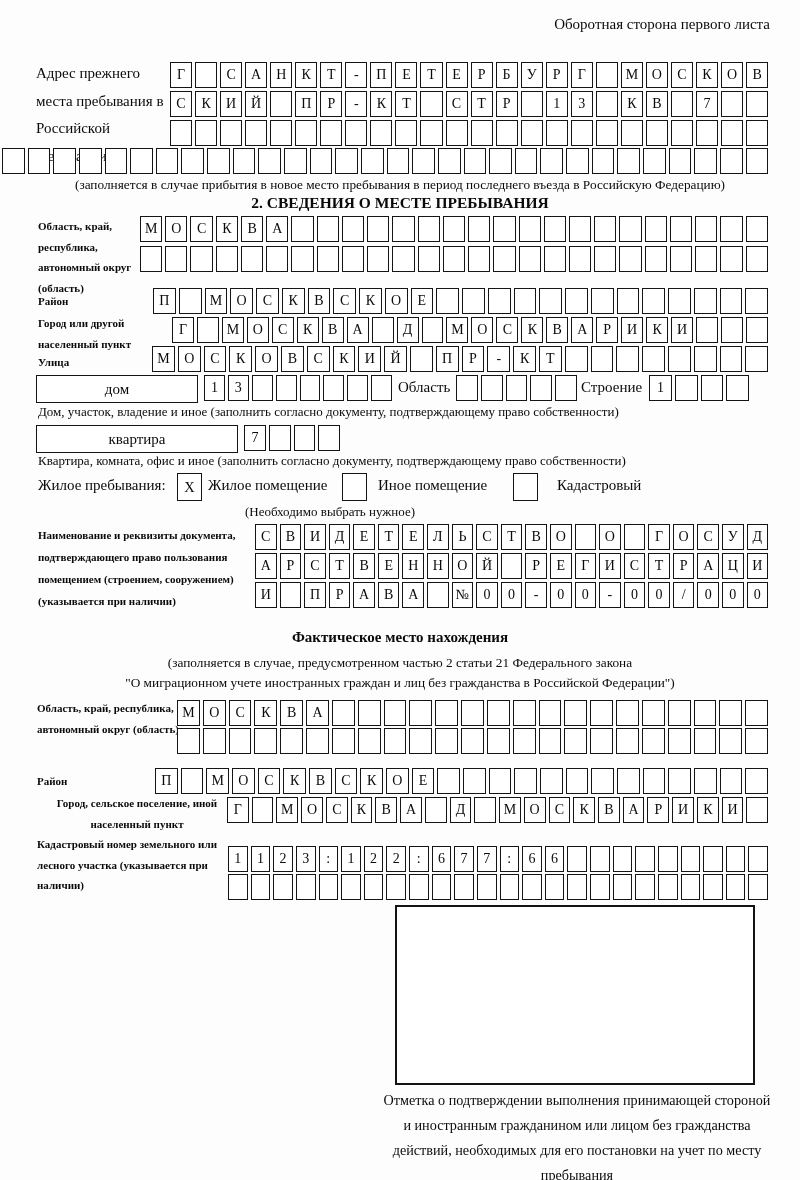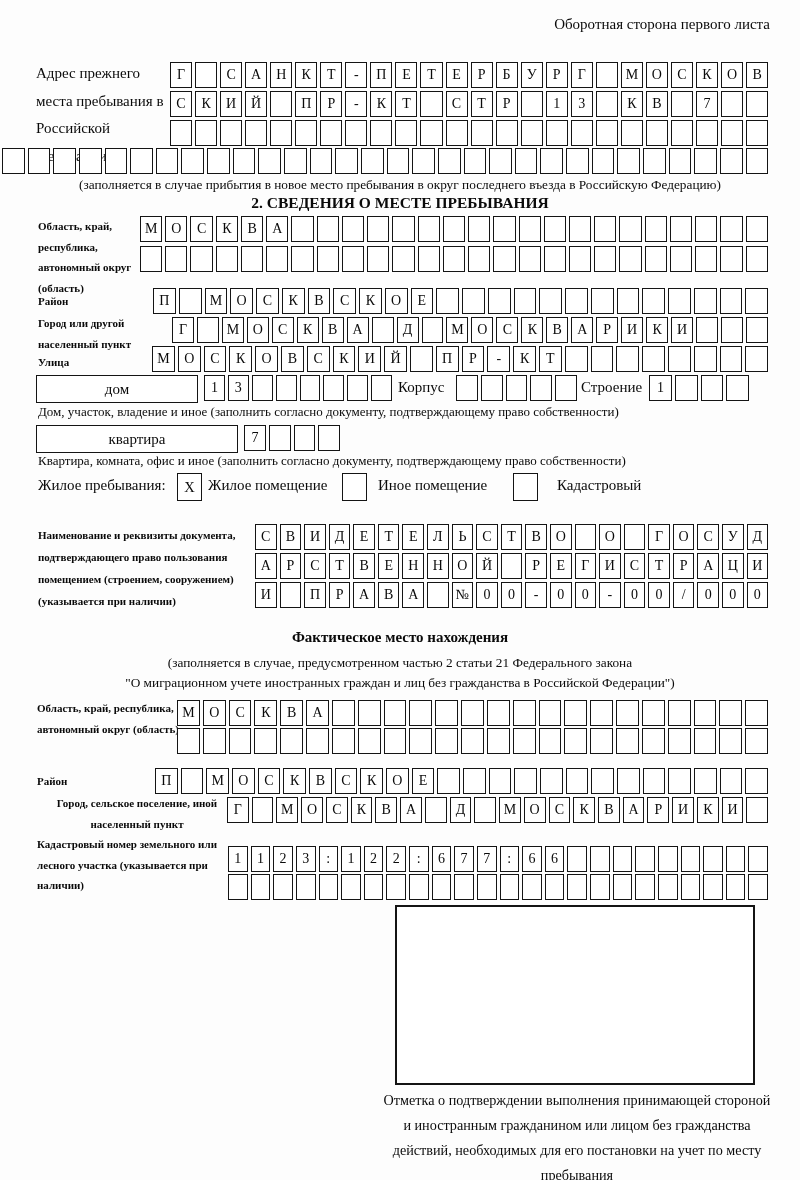--- a/index.html
+++ b/index.html
@@ -134,21 +134,21 @@
       <span class="cell"></span>
       <span class="cell"></span>
       <span class="cell"></span>
       <span class="cell"></span>
       <span class="cell"></span>
       <span class="cell"></span>
       <span class="cell"></span>
       <span class="cell"></span>
       <span class="cell"></span>
     </div>
-  <div class="abs note-c" style="top:177px;">(заполняется в случае прибытия в новое место пребывания в округ последнего въезда в Российскую Федерацию)</div>
+  <div class="abs note-c" style="top:177px;">(заполняется в случае прибытия в новое место пребывания в период последнего въезда в Российскую Федерацию)</div>
 
   <div class="abs h-bold" style="top:194px;">2. СВЕДЕНИЯ О МЕСТЕ ПРЕБЫВАНИЯ</div>
 
   <div class="abs lbl" style="left:38px;top:216px;width:112px;">Область, край, республика, автономный округ (область)</div>
   <div class="cellrow" style="left:140px;top:216px;width:628px;">
       <span class="cell">М</span>
       <span class="cell">О</span>
       <span class="cell">С</span>
       <span class="cell">К</span>
       <span class="cell">В</span>
@@ -289,21 +289,21 @@
   <div class="cellrow" style="left:204px;top:375px;width:188px;">
       <span class="cell">1</span>
       <span class="cell">3</span>
       <span class="cell"></span>
       <span class="cell"></span>
       <span class="cell"></span>
       <span class="cell"></span>
       <span class="cell"></span>
       <span class="cell"></span>
     </div>
-  <div class="abs inline-lbl" style="left:398px;top:379px;">Корпус</div>
+  <div class="abs inline-lbl" style="left:398px;top:379px;">Область</div>
   <div class="cellrow" style="left:456px;top:375px;width:121px;">
       <span class="cell"></span>
       <span class="cell"></span>
       <span class="cell"></span>
       <span class="cell"></span>
       <span class="cell"></span>
     </div>
   <div class="abs inline-lbl" style="left:581px;top:379px;">Строение</div>
   <div class="cellrow" style="left:649px;top:375px;width:100px;">
       <span class="cell">1</span>
@@ -322,20 +322,21 @@
     </div>
   <div class="abs caption" style="left:38px;top:453px;width:740px;">Квартира, комната, офис и иное (заполнить согласно документу, подтверждающему право собственности)</div>
 
   <div class="abs inline-lbl" style="left:38px;top:477px;">Жилое пребывания:</div>
   <div class="cb" style="left:177px;top:473px;">X</div>
   <div class="abs inline-lbl" style="left:208px;top:477px;">Жилое помещение</div>
   <div class="cb" style="left:342px;top:473px;"></div>
   <div class="abs inline-lbl" style="left:378px;top:477px;">Иное помещение</div>
   <div class="cb" style="left:513px;top:473px;"></div>
   <div class="abs inline-lbl" style="left:557px;top:477px;">Кадастровый</div>
+  <div class="abs caption" style="left:150px;top:504px;width:360px;text-align:center;">(Необходимо выбрать нужное)</div>
 
   <div class="abs lbl" style="left:38px;top:524px;width:218px;line-height:22px;">Наименование и реквизиты документа, подтверждающего право пользования помещением (строением, сооружением) (указывается при наличии)</div>
   <div class="cellrow" style="left:255px;top:524px;width:513px;">
       <span class="cell">С</span>
       <span class="cell">В</span>
       <span class="cell">И</span>
       <span class="cell">Д</span>
       <span class="cell">Е</span>
       <span class="cell">Т</span>
       <span class="cell">Е</span>

